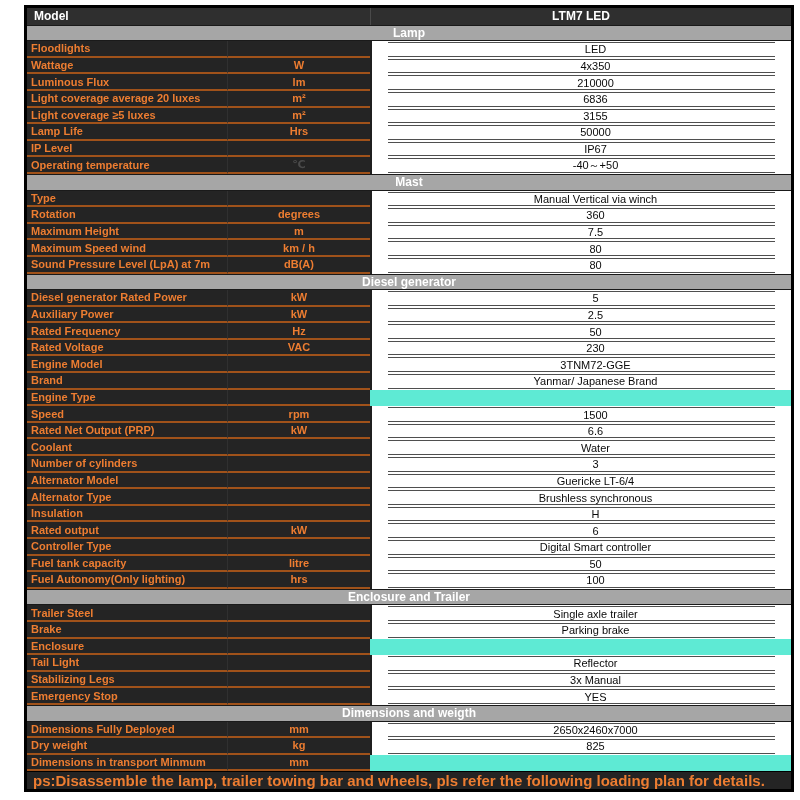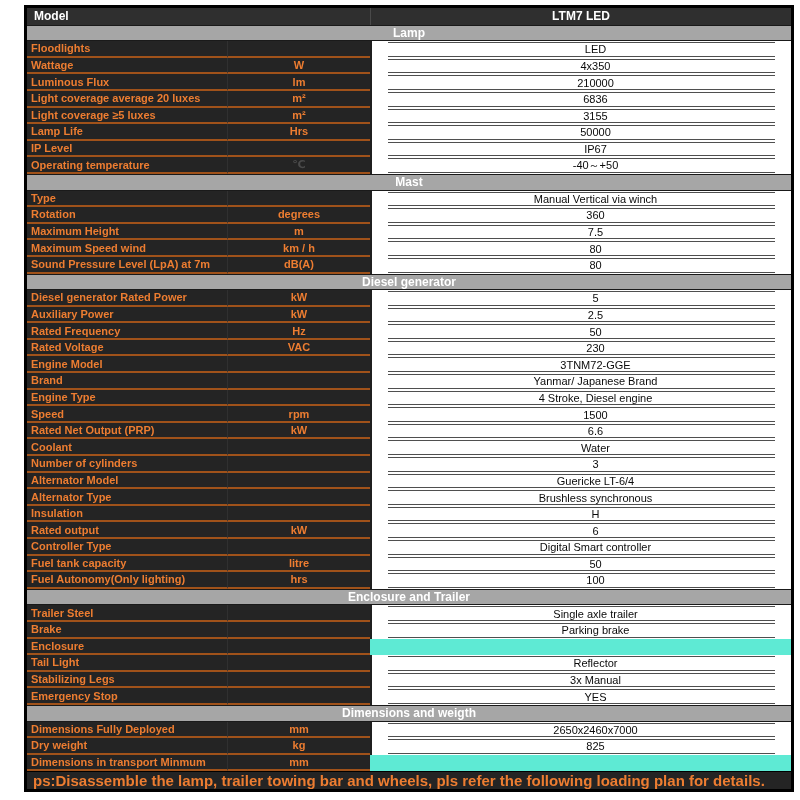--- a/index.html
+++ b/index.html
@@ -217,23 +217,20 @@
       <div class="trow">
         <div class="lbl">Brand</div>
         <div class="unit"></div>
         <div class="val">
           <div class="valbox">Yanmar/ Japanese Brand</div>
         </div>
       </div>
       <div class="trow">
         <div class="lbl">Engine Type</div>
         <div class="unit"></div>
-        <div class="val">
-          <div class="valbox">4 Stroke, Diesel engine</div>
-        </div>
       </div>
       <div class="trow">
         <div class="lbl">Speed</div>
         <div class="unit">rpm</div>
         <div class="val">
           <div class="valbox">1500</div>
         </div>
       </div>
       <div class="trow">
         <div class="lbl">Rated Net Output (PRP)</div>

